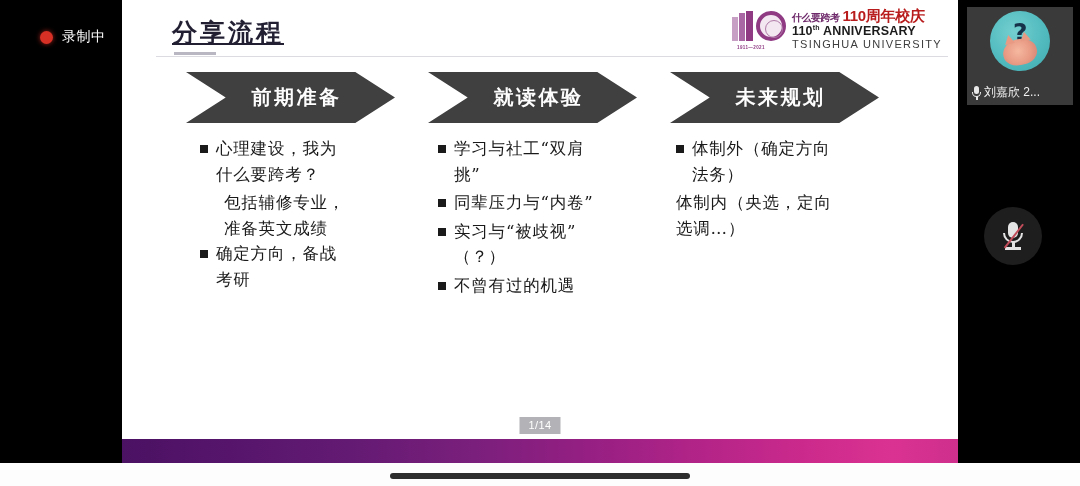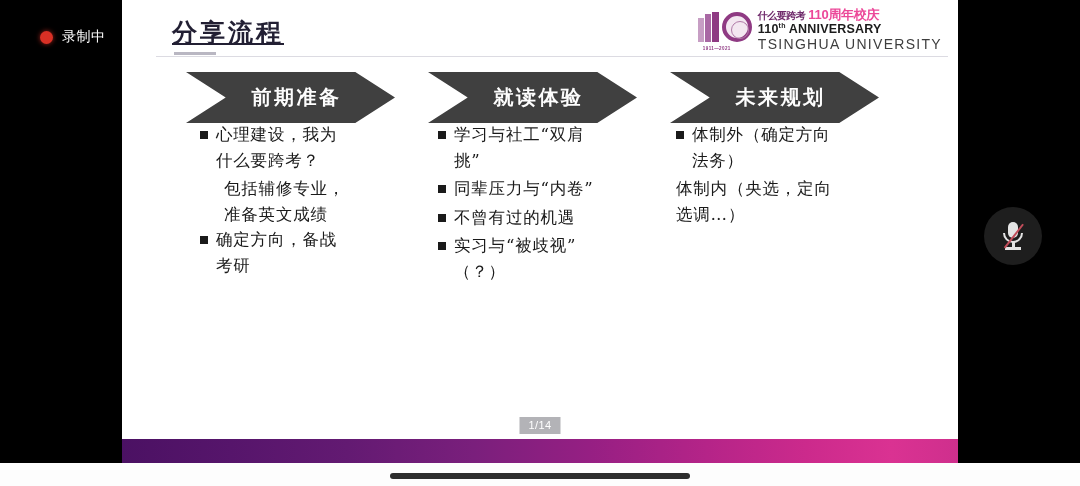--- a/index.html
+++ b/index.html
@@ -67,41 +67,41 @@
   .logo-year {
     position: absolute; left: 5px; bottom: 0;
     font-size: 4.5px; color: #8f3a83; letter-spacing: .4px; font-weight: 700;
   }
   .logo-text { line-height: 1.08; }
   .logo-line1 { display: flex; align-items: baseline; gap: 3px; }
   .logo-cn-name {
     font-family: "DejaVu Serif", serif; font-size: 10px;
     color: #6f2a6b; font-weight: 700; letter-spacing: -.5px;
   }
-  .logo-cn { font-size: 13px; font-weight: 700; color: #ec4899; letter-spacing: -.3px; }
+  .logo-cn { font-size: 15px; font-weight: 700; color: #b91c1c; letter-spacing: -.3px; }
   .logo-en1 { font-size: 12.5px; font-weight: 700; color: #1b1b1b; letter-spacing: .2px; }
   .logo-en1 sup { font-size: 7px; }
-  .logo-en2 { font-size: 14px; color: #3d3d3d; letter-spacing: 1.3px; }
+  .logo-en2 { font-size: 11px; color: #3d3d3d; letter-spacing: 1.3px; }
 
   
   .chevrons { position: absolute; left: 64px; top: 72px; display: flex; gap: 33px; }
   .chev {
     position: relative; width: 209px; height: 51px;
     background: #404040;
     clip-path: polygon(0 0, 81% 0, 100% 50%, 81% 100%, 0 100%, 19% 50%);
     display: flex; align-items: center; justify-content: center;
   }
   .chev-label {
     color: #fdfdfd; font-size: 20px; font-weight: 700; letter-spacing: 2.5px;
     transform: translateX(6px);
     text-shadow: 0 1px 1px rgba(0,0,0,.12);
   }
 
   
-  .columns { position: absolute; left: 78px; top: 122px; width: 760px; display: flex; }
+  .columns { position: absolute; left: 78px; top: 136px; width: 760px; display: flex; }
   .col { font-family: "DejaVu Serif", "Liberation Serif", serif; color: #1a1a1a; }
   .col-1 { width: 238px; }
   .col-2 { width: 238px; }
   .col-3 { width: 250px; }
 
   .li { display: flex; margin-bottom: 3px; }
   .li-marker {
     flex: 0 0 auto; width: 16px; padding-top: 8px;
     font-size: 11px; color: #1a1a1a; line-height: 1;
   }
@@ -289,47 +289,61 @@
             <div class="li-marker"><span></span></div>
             <div class="li-text">学习与社工“双肩
 挑”</div>
           </div>
           <div class="li">
             <div class="li-marker"><span></span></div>
             <div class="li-text">同辈压力与“内卷”</div>
           </div>
           <div class="li">
             <div class="li-marker"><span></span></div>
-            <div class="li-text">不曾有过的机遇</div>
-          </div>
-          <div class="li">
-            <div class="li-marker"><span></span></div>
             <div class="li-text">实习与“被歧视”
 （？）</div>
           </div>
+          <div class="li">
+            <div class="li-marker"><span></span></div>
+            <div class="li-text">不曾有过的机遇</div>
+          </div>
         </div>
 
         <div class="col col-3">
           <div class="li">
             <div class="li-marker"><span></span></div>
             <div class="li-text">体制外（确定方向
 法务）</div>
           </div>
           <div class="plain">体制内（央选，定向
 选调…）</div>
         </div>
 
       </div>
 
       <div class="page-pill">1/14</div>
     </div>
 
     <div class="purple-bar"></div>
   </div>
 
+  <div class="video-tile">
+    <div class="avatar">
+      <div class="avatar-q">?</div>
+      <div class="avatar-cat"></div>
+    </div>
+    <div class="tile-name">
+      <span class="mic-mini">
+        <span class="cap"></span>
+          <span class="arc"></span>
+          <span class="stem"></span>
+      </span>
+      <span>刘嘉欣 2...</span>
+    </div>
+  </div>
 
   <div class="mute-btn">
     <div class="mute-icon">
       <span class="cap"></span>
         <span class="arc"></span>
         <span class="stem"></span>
         <span class="base"></span>
       <span class="slash"></span>
     </div>
   </div>

